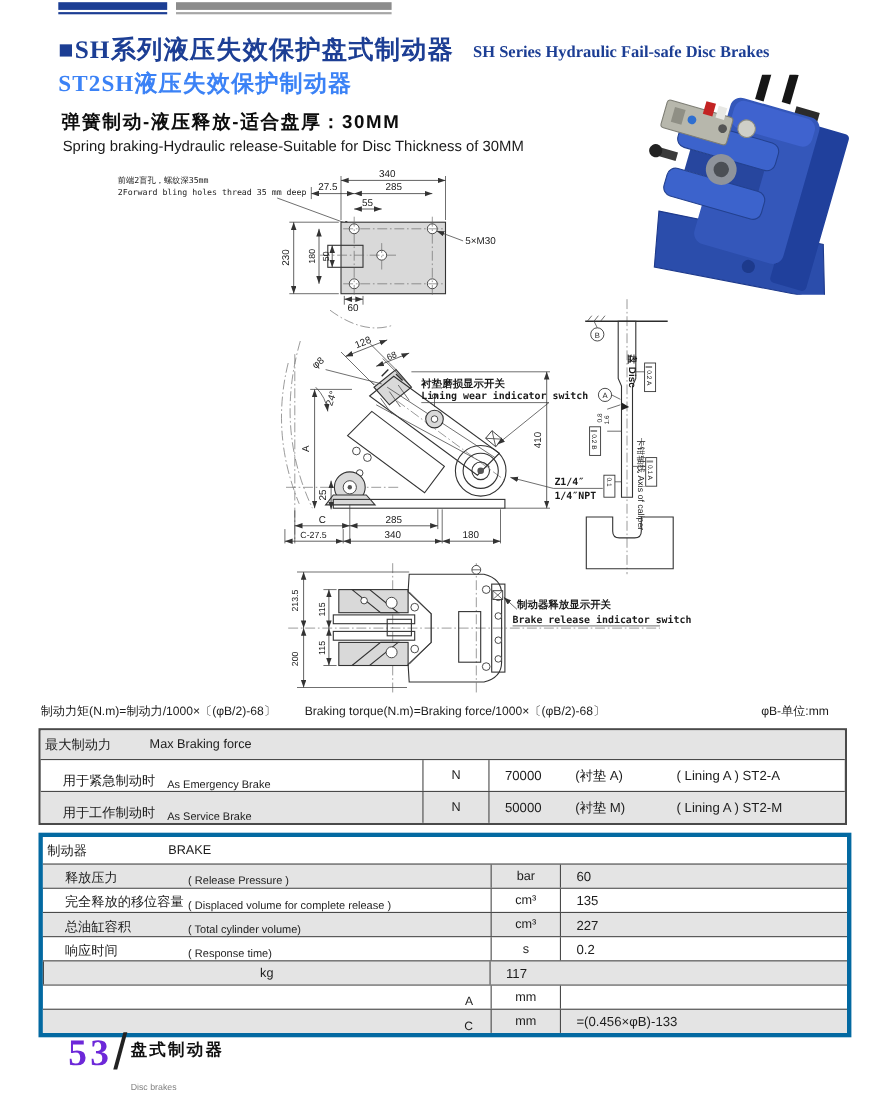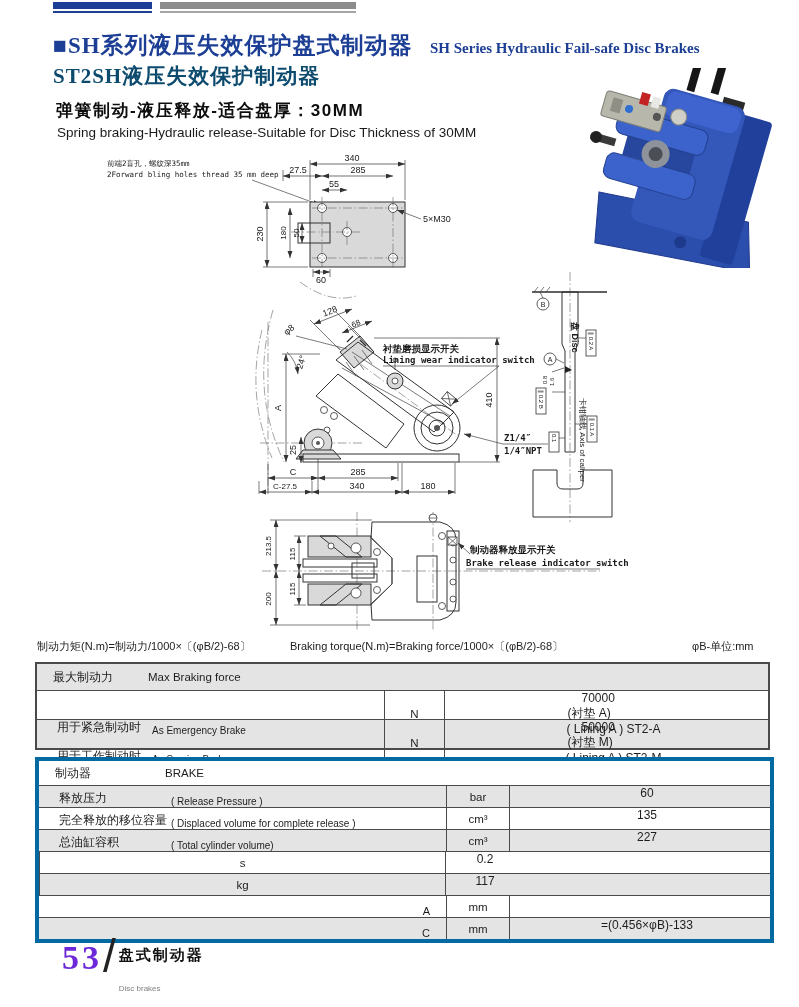--- a/index.html
+++ b/index.html
@@ -6,21 +6,21 @@
   .page{position:relative;width:799px;height:1007px;background:#fff;overflow:hidden;
         font-family:"Liberation Sans",sans-serif;color:#1d1d1d;}
 
   
   .bar{position:absolute;height:7px;top:2px;}
   .bar-line{position:absolute;height:2px;top:11px;}
 
   
   .title-cn{position:absolute;left:53px;top:30px;font:bold 23px "Liberation Serif",serif;color:#1c3e94;letter-spacing:1px;white-space:nowrap;}
   .title-en{position:absolute;left:430px;top:40px;font:bold 15px "Liberation Serif",serif;color:#1c3e94;white-space:nowrap;}
-  .model-title{position:absolute;left:53px;top:62px;font:bold 21px "Liberation Serif",serif;color:#0c4a6e;letter-spacing:1px;}
+  .model-title{position:absolute;left:53px;top:62px;font:bold 21px "Liberation Serif",serif;color:#3b82f6;letter-spacing:1px;}
   .feat-cn{position:absolute;left:56px;top:99px;font:bold 17px "Liberation Sans",sans-serif;color:#0d0d0d;letter-spacing:1.5px;}
   .feat-en{position:absolute;left:57px;top:125px;font:13.5px "Liberation Sans",sans-serif;color:#1a1a1a;}
 
   
   .drawings{position:absolute;left:0;top:148px;width:799px;height:502px;}
   .photo{position:absolute;left:560px;top:68px;width:239px;height:200px;}
 
   svg text{font-family:"Liberation Sans",sans-serif;fill:#1a1a1a;}
   .ln{stroke:#333;stroke-width:1;fill:none;}
   .lnw{stroke:#333;stroke-width:0.8;fill:#fff;}
@@ -32,42 +32,42 @@
   .arrE{marker-end:url(#ar);}
   .d6{font-size:6px;} .d7{font-size:7px;} .d8{font-size:8px;} .d9{font-size:9px;}
   .d9b{font-size:9px;font-weight:bold;font-family:"DejaVu Sans Mono",monospace;}
   .cnb{font-size:9.5px;font-weight:bold;}
   .mono{font-family:"DejaVu Sans Mono",monospace;font-size:7.5px;}
   .mid{text-anchor:middle;}
 
   
   .formula{position:absolute;left:0;top:639px;width:667px;height:16px;font-size:11px;color:#1d1d1d;}
   .formula span{position:absolute;white-space:nowrap;}
-  .f-cn{left:37px;} .f-en{left:290px;text-align:right;} .f-unit{left:692px;}
+  .f-cn{left:37px;} .f-en{left:277px;text-align:right;} .f-unit{left:692px;}
 
   
   .t1{position:absolute;left:35px;top:662px;width:731px;border:2px solid #4a4a4a;}
   .t2{position:absolute;left:35px;top:757px;width:731px;border:4px solid #0369a1;}
-  .t-hdr{display:flex;align-items:center;padding-left:16px;}
+  .t-hdr{display:flex;align-items:center;padding-left:4px;}
   .t1 .t-hdr{height:26px;background:#e4e4e4;}
   .t2 .t-hdr{height:24px;background:#fff;}
   .t-hdr .cn{font-size:12px;width:95px;}
   .t2 .t-hdr .cn{width:110px;}
   .t-hdr .en{font-size:11.5px;}
   .trow{display:grid;border-top:1px solid #4a4a4a;}
   .t1 .trow{grid-template-columns:347px 61px 1fr;height:28px;}
   .t2 .trow{grid-template-columns:407px 64px 1fr;height:21px;}
   .c1{display:flex;align-items:flex-end;padding-left:20px;position:relative;}
   .c1 .cn{font-size:12px;width:95px;}
   .t2 .c1 .cn{width:112px;}
   .c1 .en{font-size:10px;white-space:nowrap;}
   .c1 .ac{position:absolute;right:16px;font-size:11px;}
   .c2{display:flex;align-items:center;justify-content:center;font-size:11.5px;
       border-left:1.5px solid #4a4a4a;border-right:1.5px solid #4a4a4a;}
-  .c3{display:flex;align-items:center;padding-left:14px;font-size:12px;white-space:nowrap;flex-direction:column;}
+  .c3{display:flex;align-items:center;padding-left:14px;font-size:12px;white-space:nowrap;}
   .c3 .v{width:64px;} .c3 .lcn{width:92px;}
   .shade{background:#e4e4e4;}
 
   
   .footer{position:absolute;left:62px;top:938px;display:flex;align-items:flex-start;}
   .f-num{font:bold 34px "Liberation Serif",serif;color:#6d28d9;letter-spacing:3px;line-height:40px;}
   .f-slash{font:200 46px "Liberation Sans",sans-serif;color:#222;line-height:40px;margin:0 3px 0 1px;transform:translateY(-2px);}
   .f-right{margin-top:9px;}
   .f-cn2{font-weight:bold;font-size:15px;letter-spacing:2px;color:#111;line-height:16px;}
   .f-en2{font-size:8px;color:#808080;line-height:9px;margin-top:21px;}
@@ -437,20 +437,25 @@
       <div class="c1">
         <span class="cn">总油缸容积</span>
         <span class="en">( Total cylinder volume)</span>
         <span class="ac"></span>
       </div>
       <div class="c2">cm³</div>
       <div class="c3">227</div>
     </div>
 
     <div class="trow">
+      <div class="c1">
+        <span class="cn">响应时间</span>
+        <span class="en">( Response time)</span>
+        <span class="ac"></span>
+      </div>
       <div class="c2">s</div>
       <div class="c3">0.2</div>
     </div>
 
     <div class="trow shade">
       <div class="c2">kg</div>
       <div class="c3">117</div>
     </div>
 
     <div class="trow">

